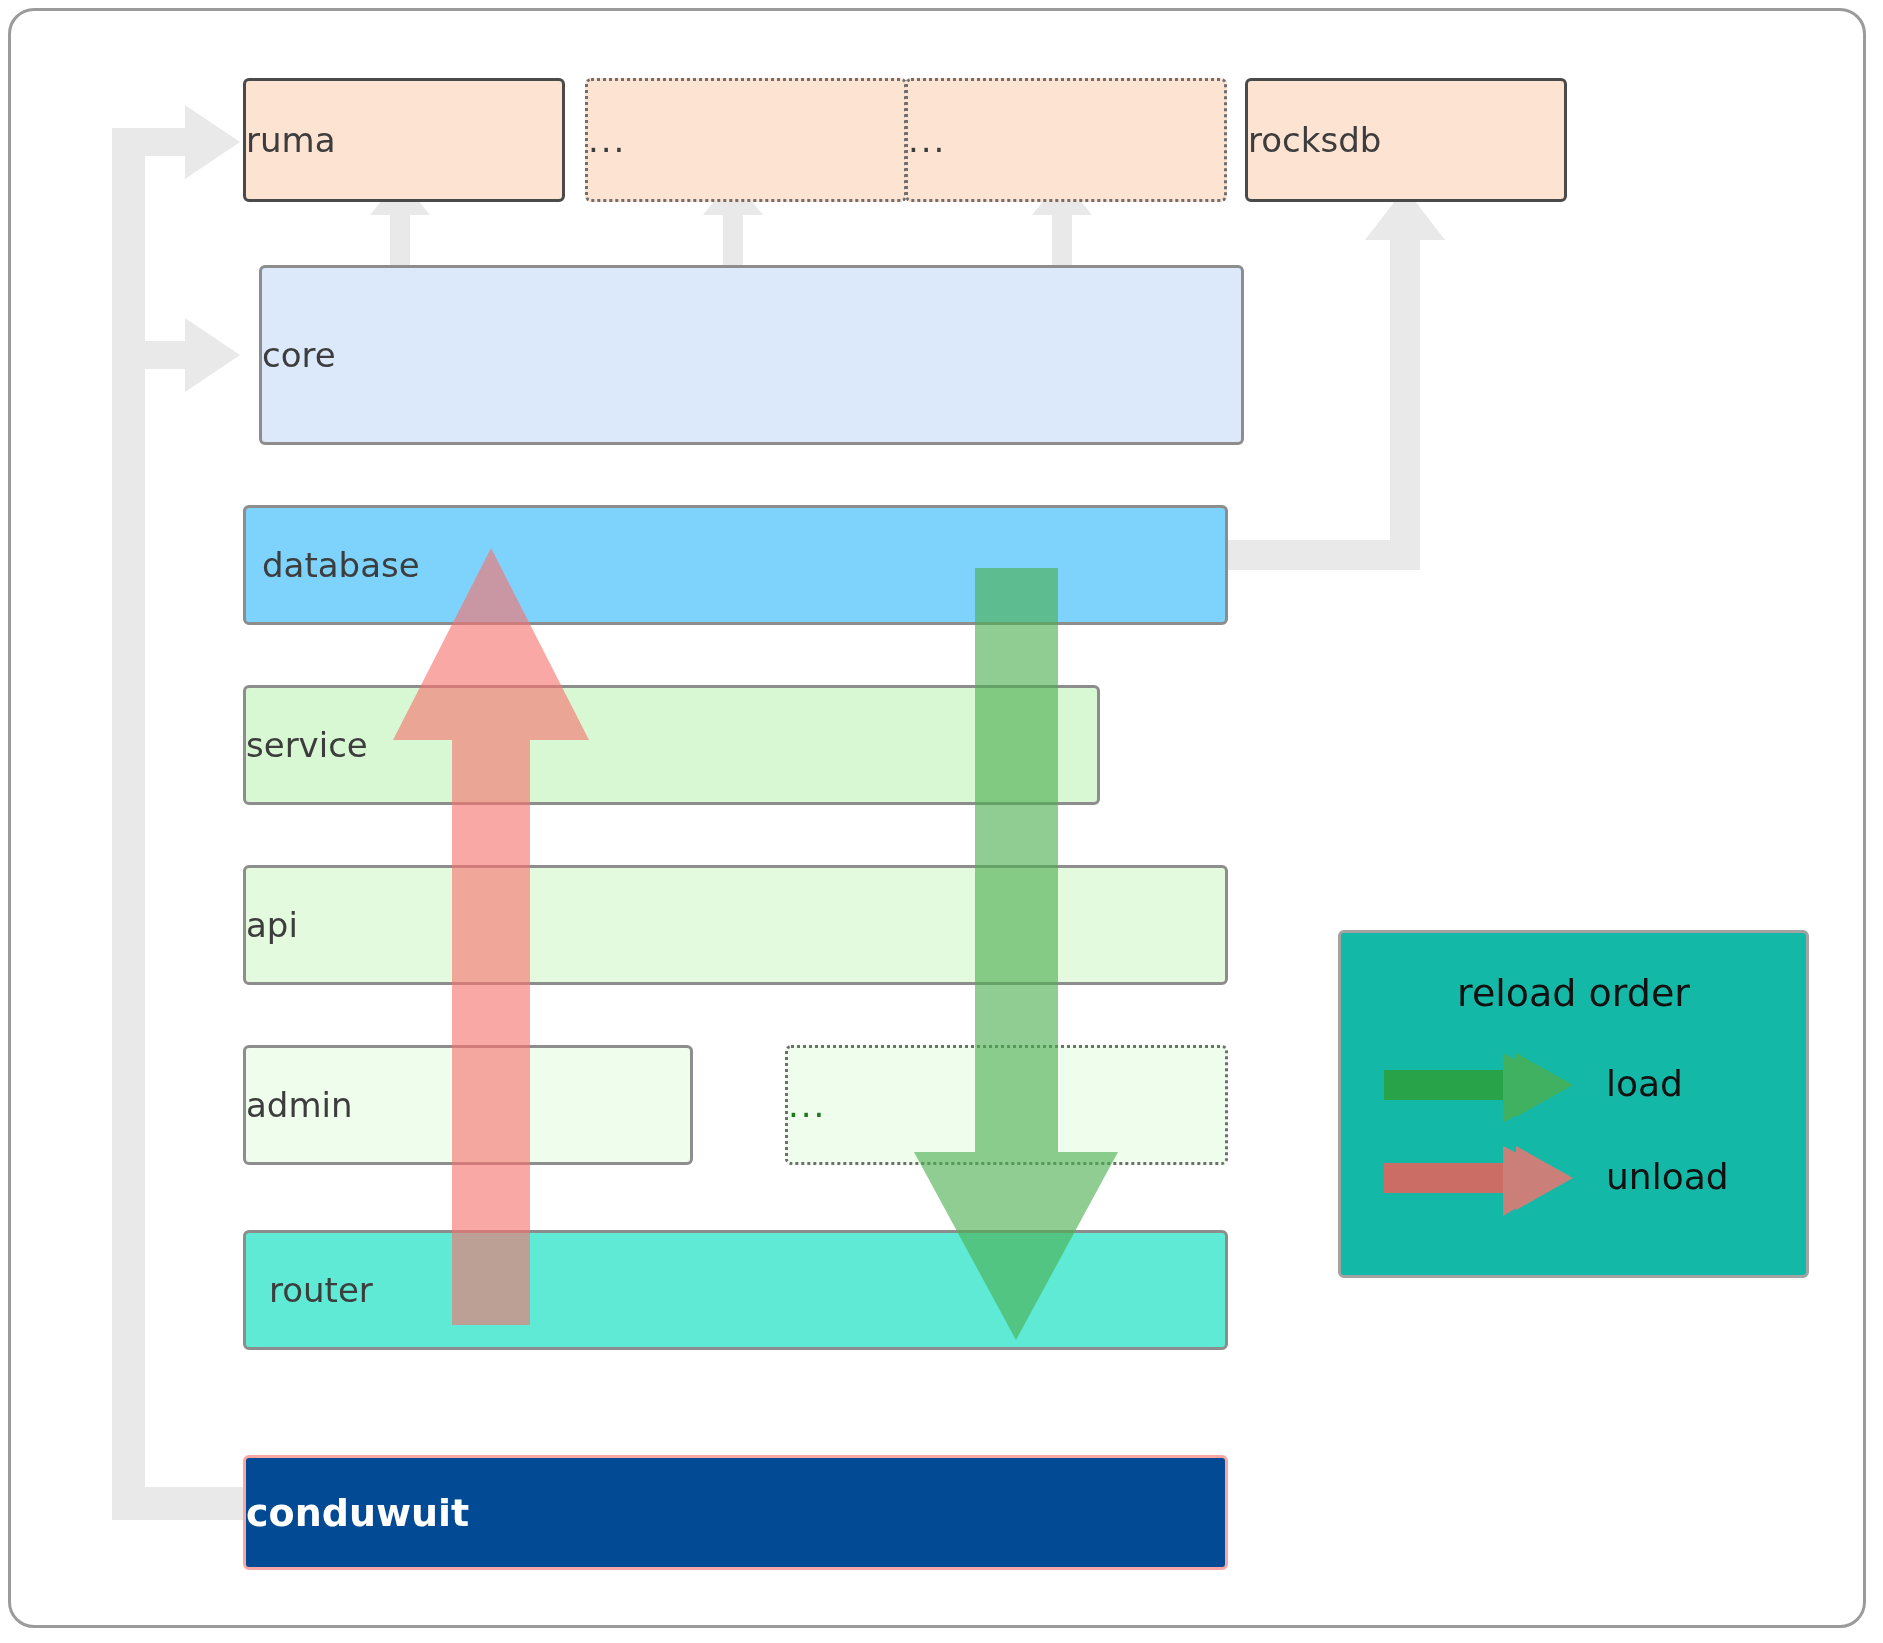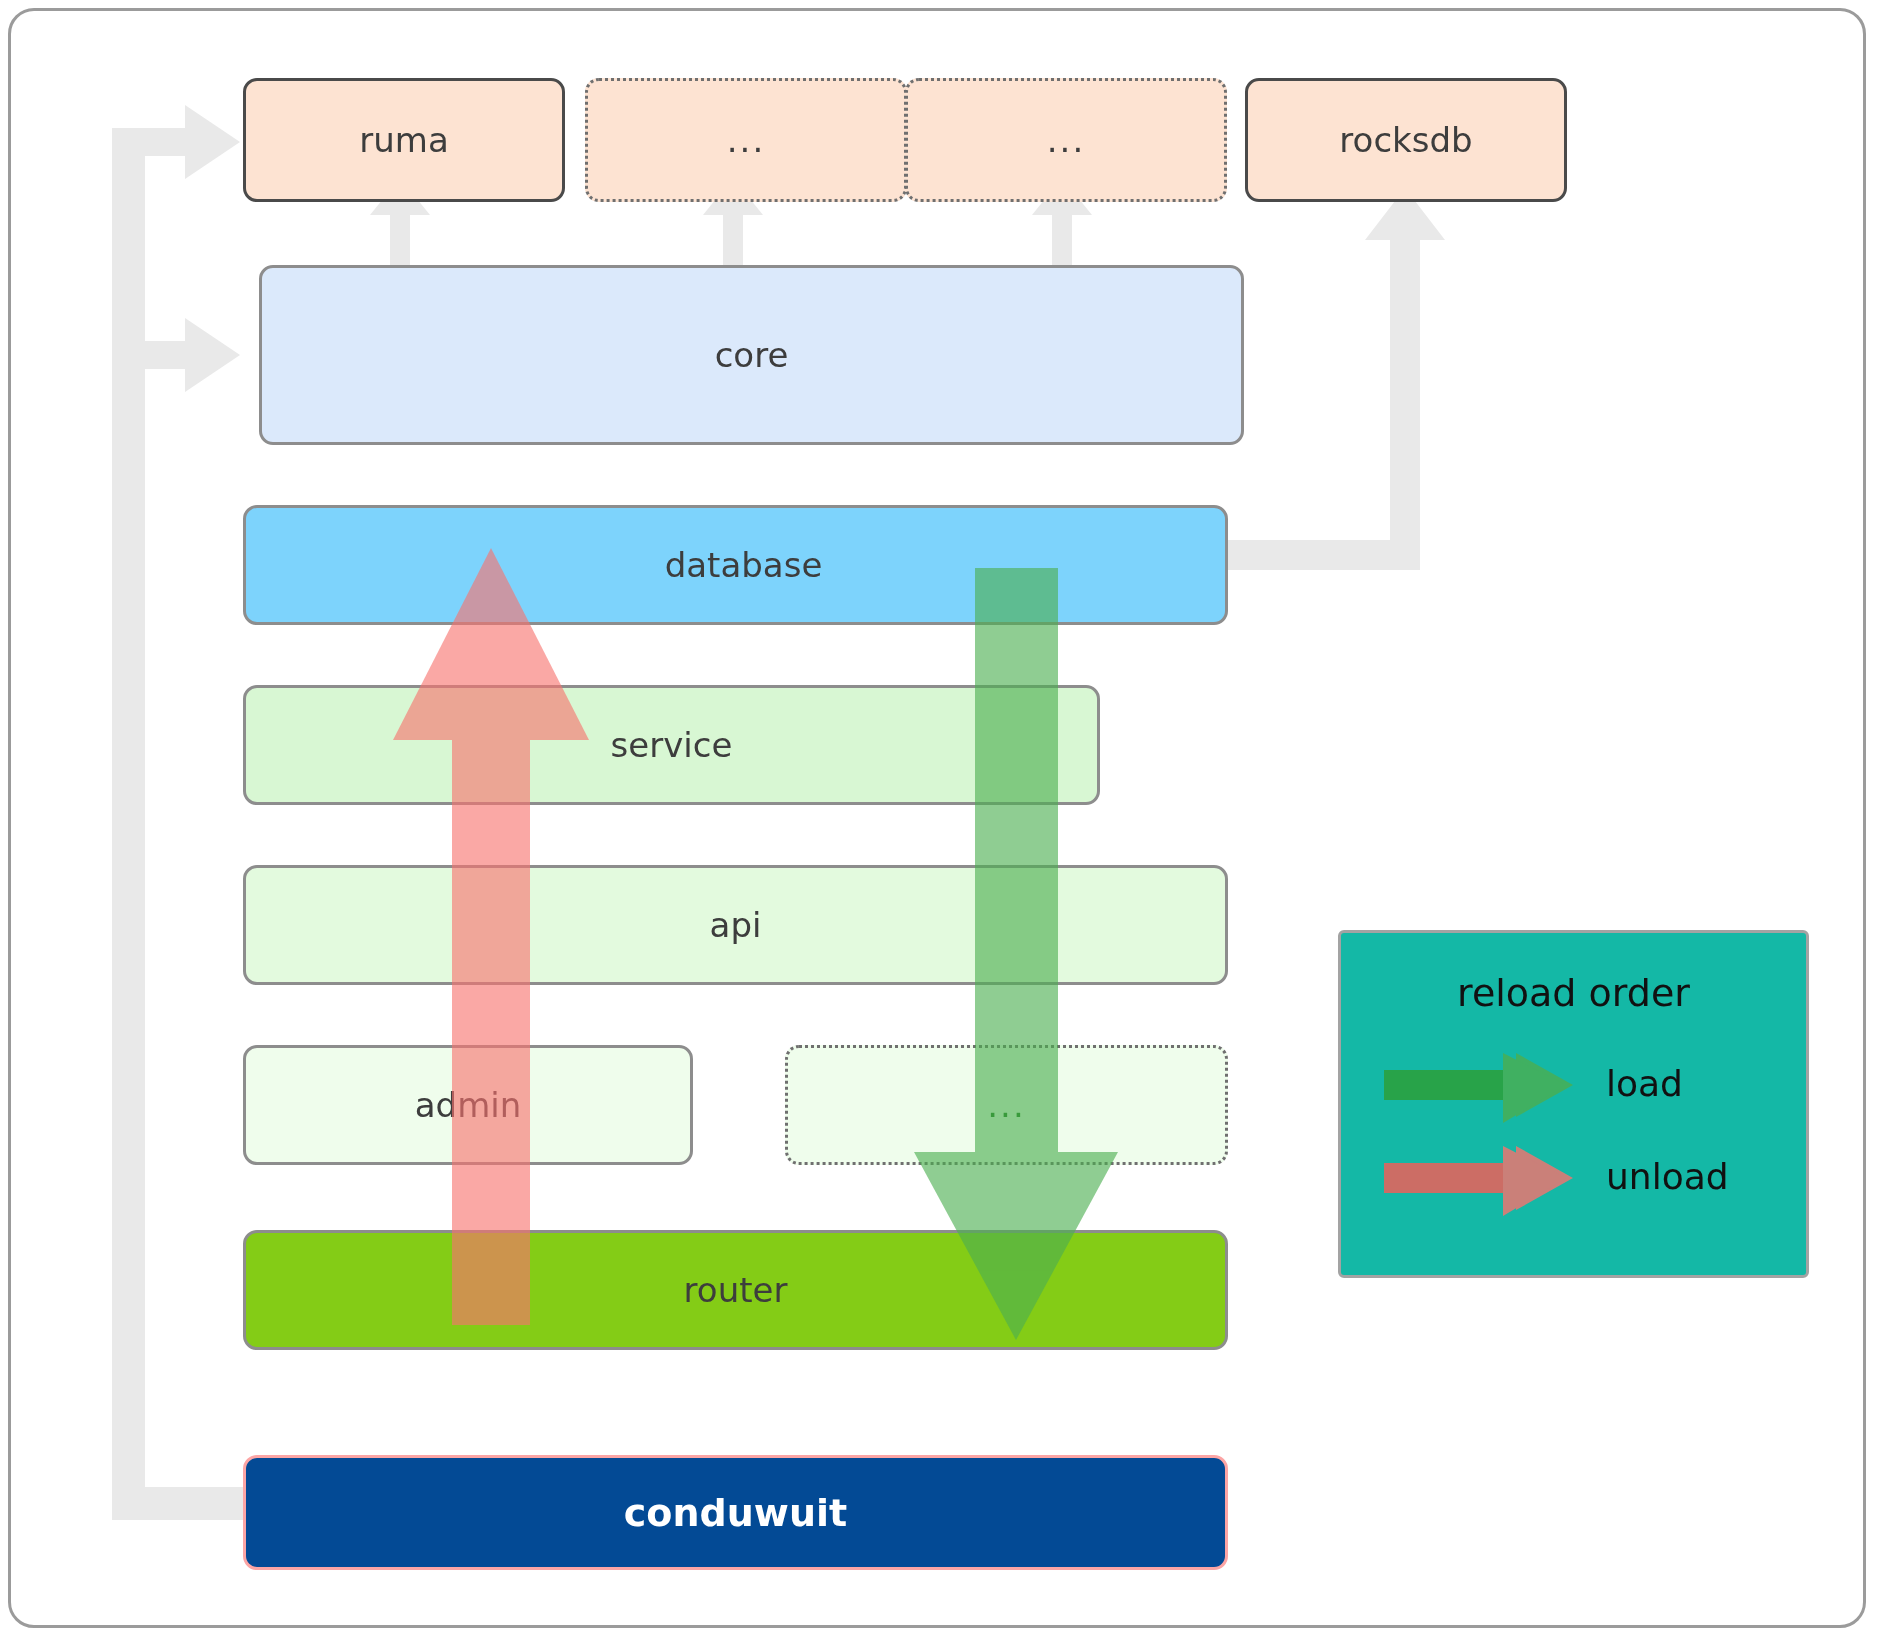--- a/index.html
+++ b/index.html
@@ -1,31 +1,31 @@
 <!DOCTYPE html>
 <html><head>
 <meta charset="utf-8">
 <style>
   html,body{margin:0;padding:0;background:#ffffff;}
   body{font-family:"DejaVu Sans","Liberation Sans",sans-serif;}
   #stage{position:relative;width:1883px;height:1643px;overflow:hidden;background:#fff;}
   #frame{position:absolute;left:8px;top:8px;width:1858px;height:1620px;
          border:3px solid #9b9b9b;border-radius:26px;background:#fff;box-sizing:border-box;}
   .box{position:absolute;box-sizing:border-box;display:flex;align-items:center;
-       justify-content:center;border-radius:14px;font-size:34px;color:#3d3d3d;}
+       border-radius:6px;font-size:34px;color:#3d3d3d;}
   .b-solid{border:3px solid #4a4a4a;}
   .b-gray{border:3px solid #8d8d8d;}
   .b-dotted{border:3px dotted #6f6f6f;}
   .peach{background:#fde3d2;}
   .blue{background:#dbe9fb;}
   .g1{background:#7dd3fc;padding-left:16px;}
   .g2{background:#d8f7d3;}
   .g3{background:#e3fade;}
   .g4{background:#effdec;}
-  .white{background:#84cc16;}
+  .white{background:#5eead4;padding-left:23px;}
   .navy{background:#034a95;border:3px solid #fca5a5;color:#ffffff;font-weight:bold;}
   .legend{position:absolute;background:#14b8a6;border:3px solid #a3a3a3;border-radius:6px;}
   .legend-title{position:absolute;width:100%;text-align:center;font-size:38px;color:#111;}
   .legend-label{position:absolute;font-size:36px;color:#111;}
   svg.layer{position:absolute;left:0;top:0;width:1883px;height:1643px;pointer-events:none;}
   .ellipsis{font-size:34px;color:#3d3d3d;letter-spacing:2px;}
   .g-ellipsis{color:#1c7a1c;}
 </style>
 </head>
 <body>

